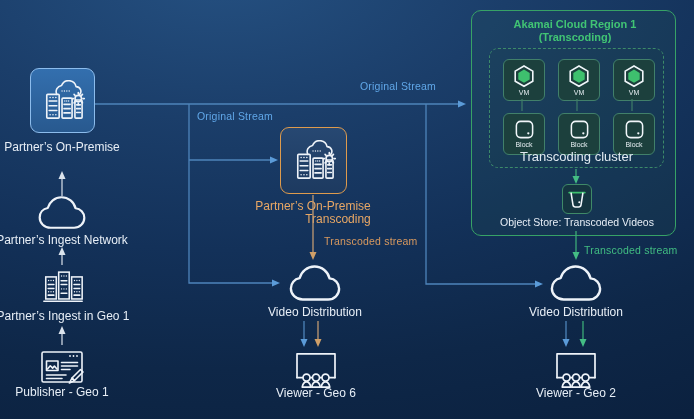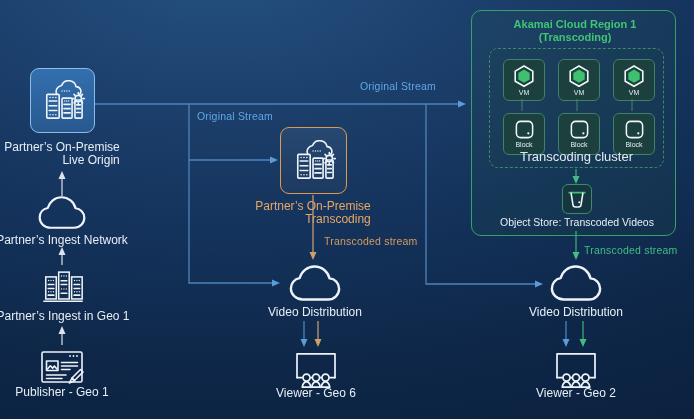--- a/index.html
+++ b/index.html
@@ -144,21 +144,20 @@
     </defs>
   </svg>
 
   <div class="origin-box">
     <svg width="46" height="42" viewBox="0 0 48 44">
         <use href="#ic-servers"></use>
       </svg>
   </div>
   <div class="lbl" style="left:62px;top:141px">
     <span style="display:block">Partner’s On-Premise</span>
-    <span style="display:block">Live Origin</span>
   </div>
 
   <svg class="node-icon" style="left:35px;top:194px" width="54" height="37" viewBox="0 0 49 34">
       <use href="#ic-cloud"></use>
     </svg>
   <div class="lbl" style="left:62px;top:234px">Partner’s Ingest Network</div>
 
   <svg class="node-icon" style="left:40px;top:268px" width="46" height="37" viewBox="0 0 48 38">
       <use href="#ic-racks"></use>
     </svg>

